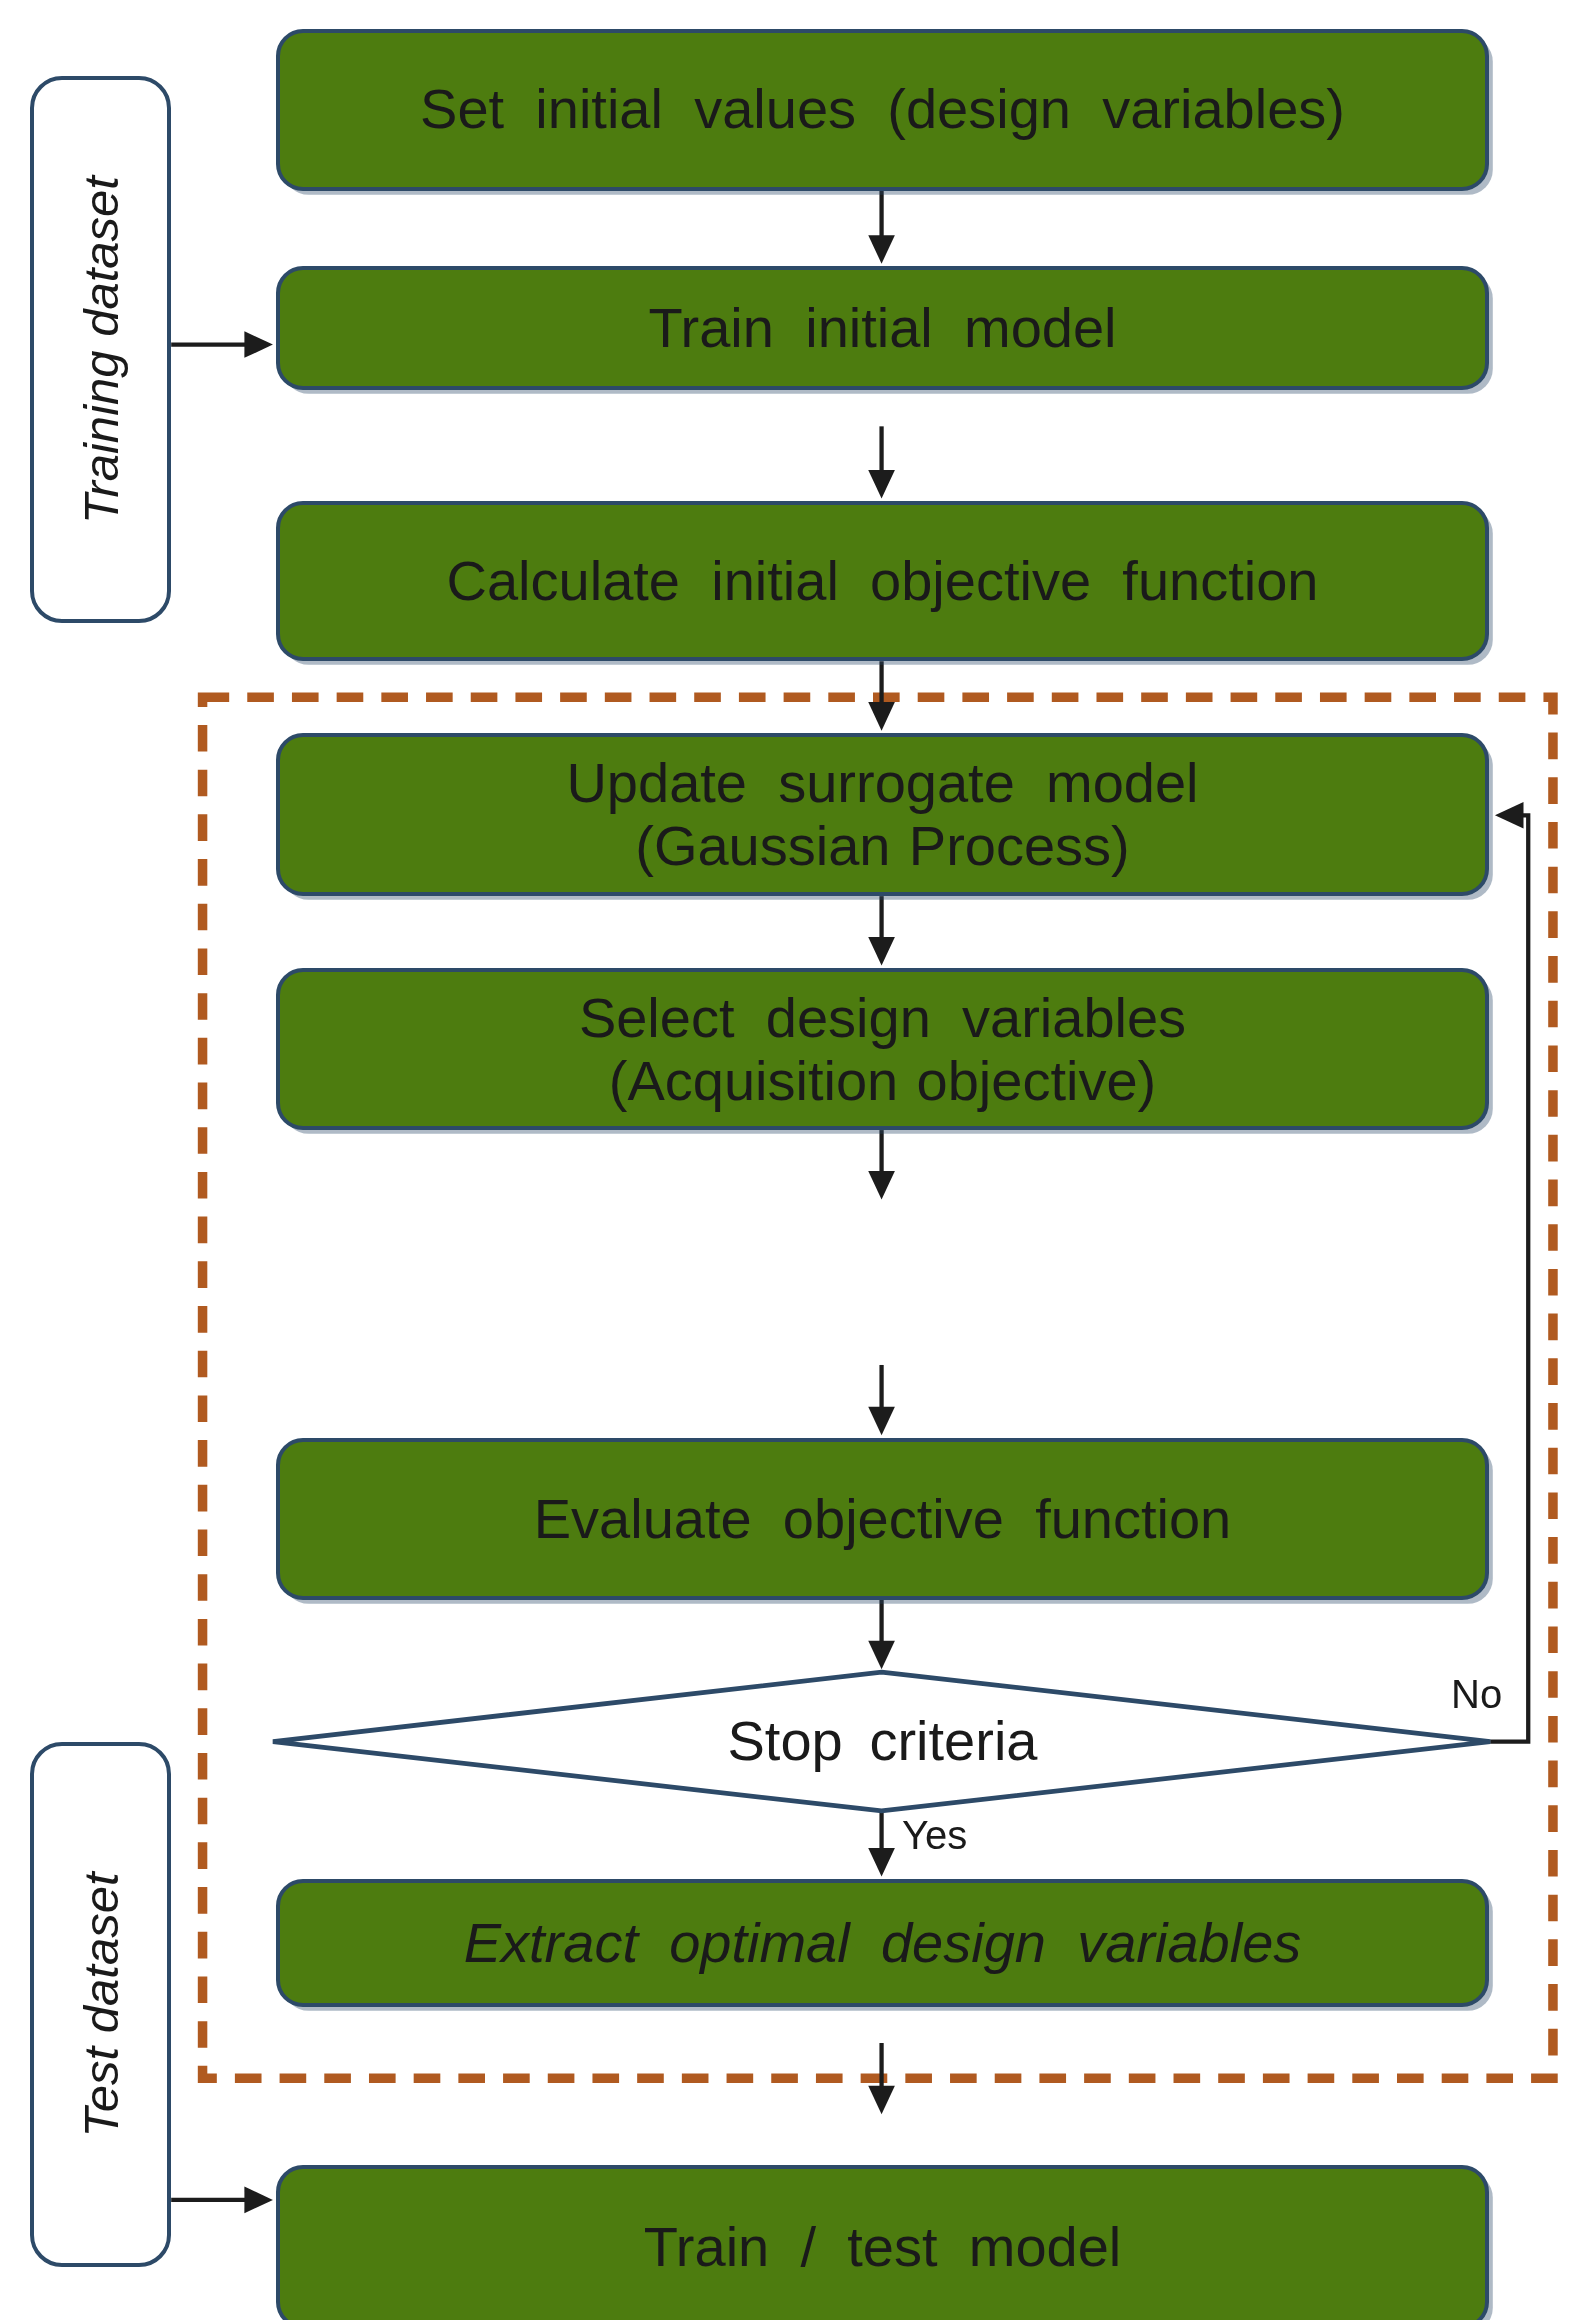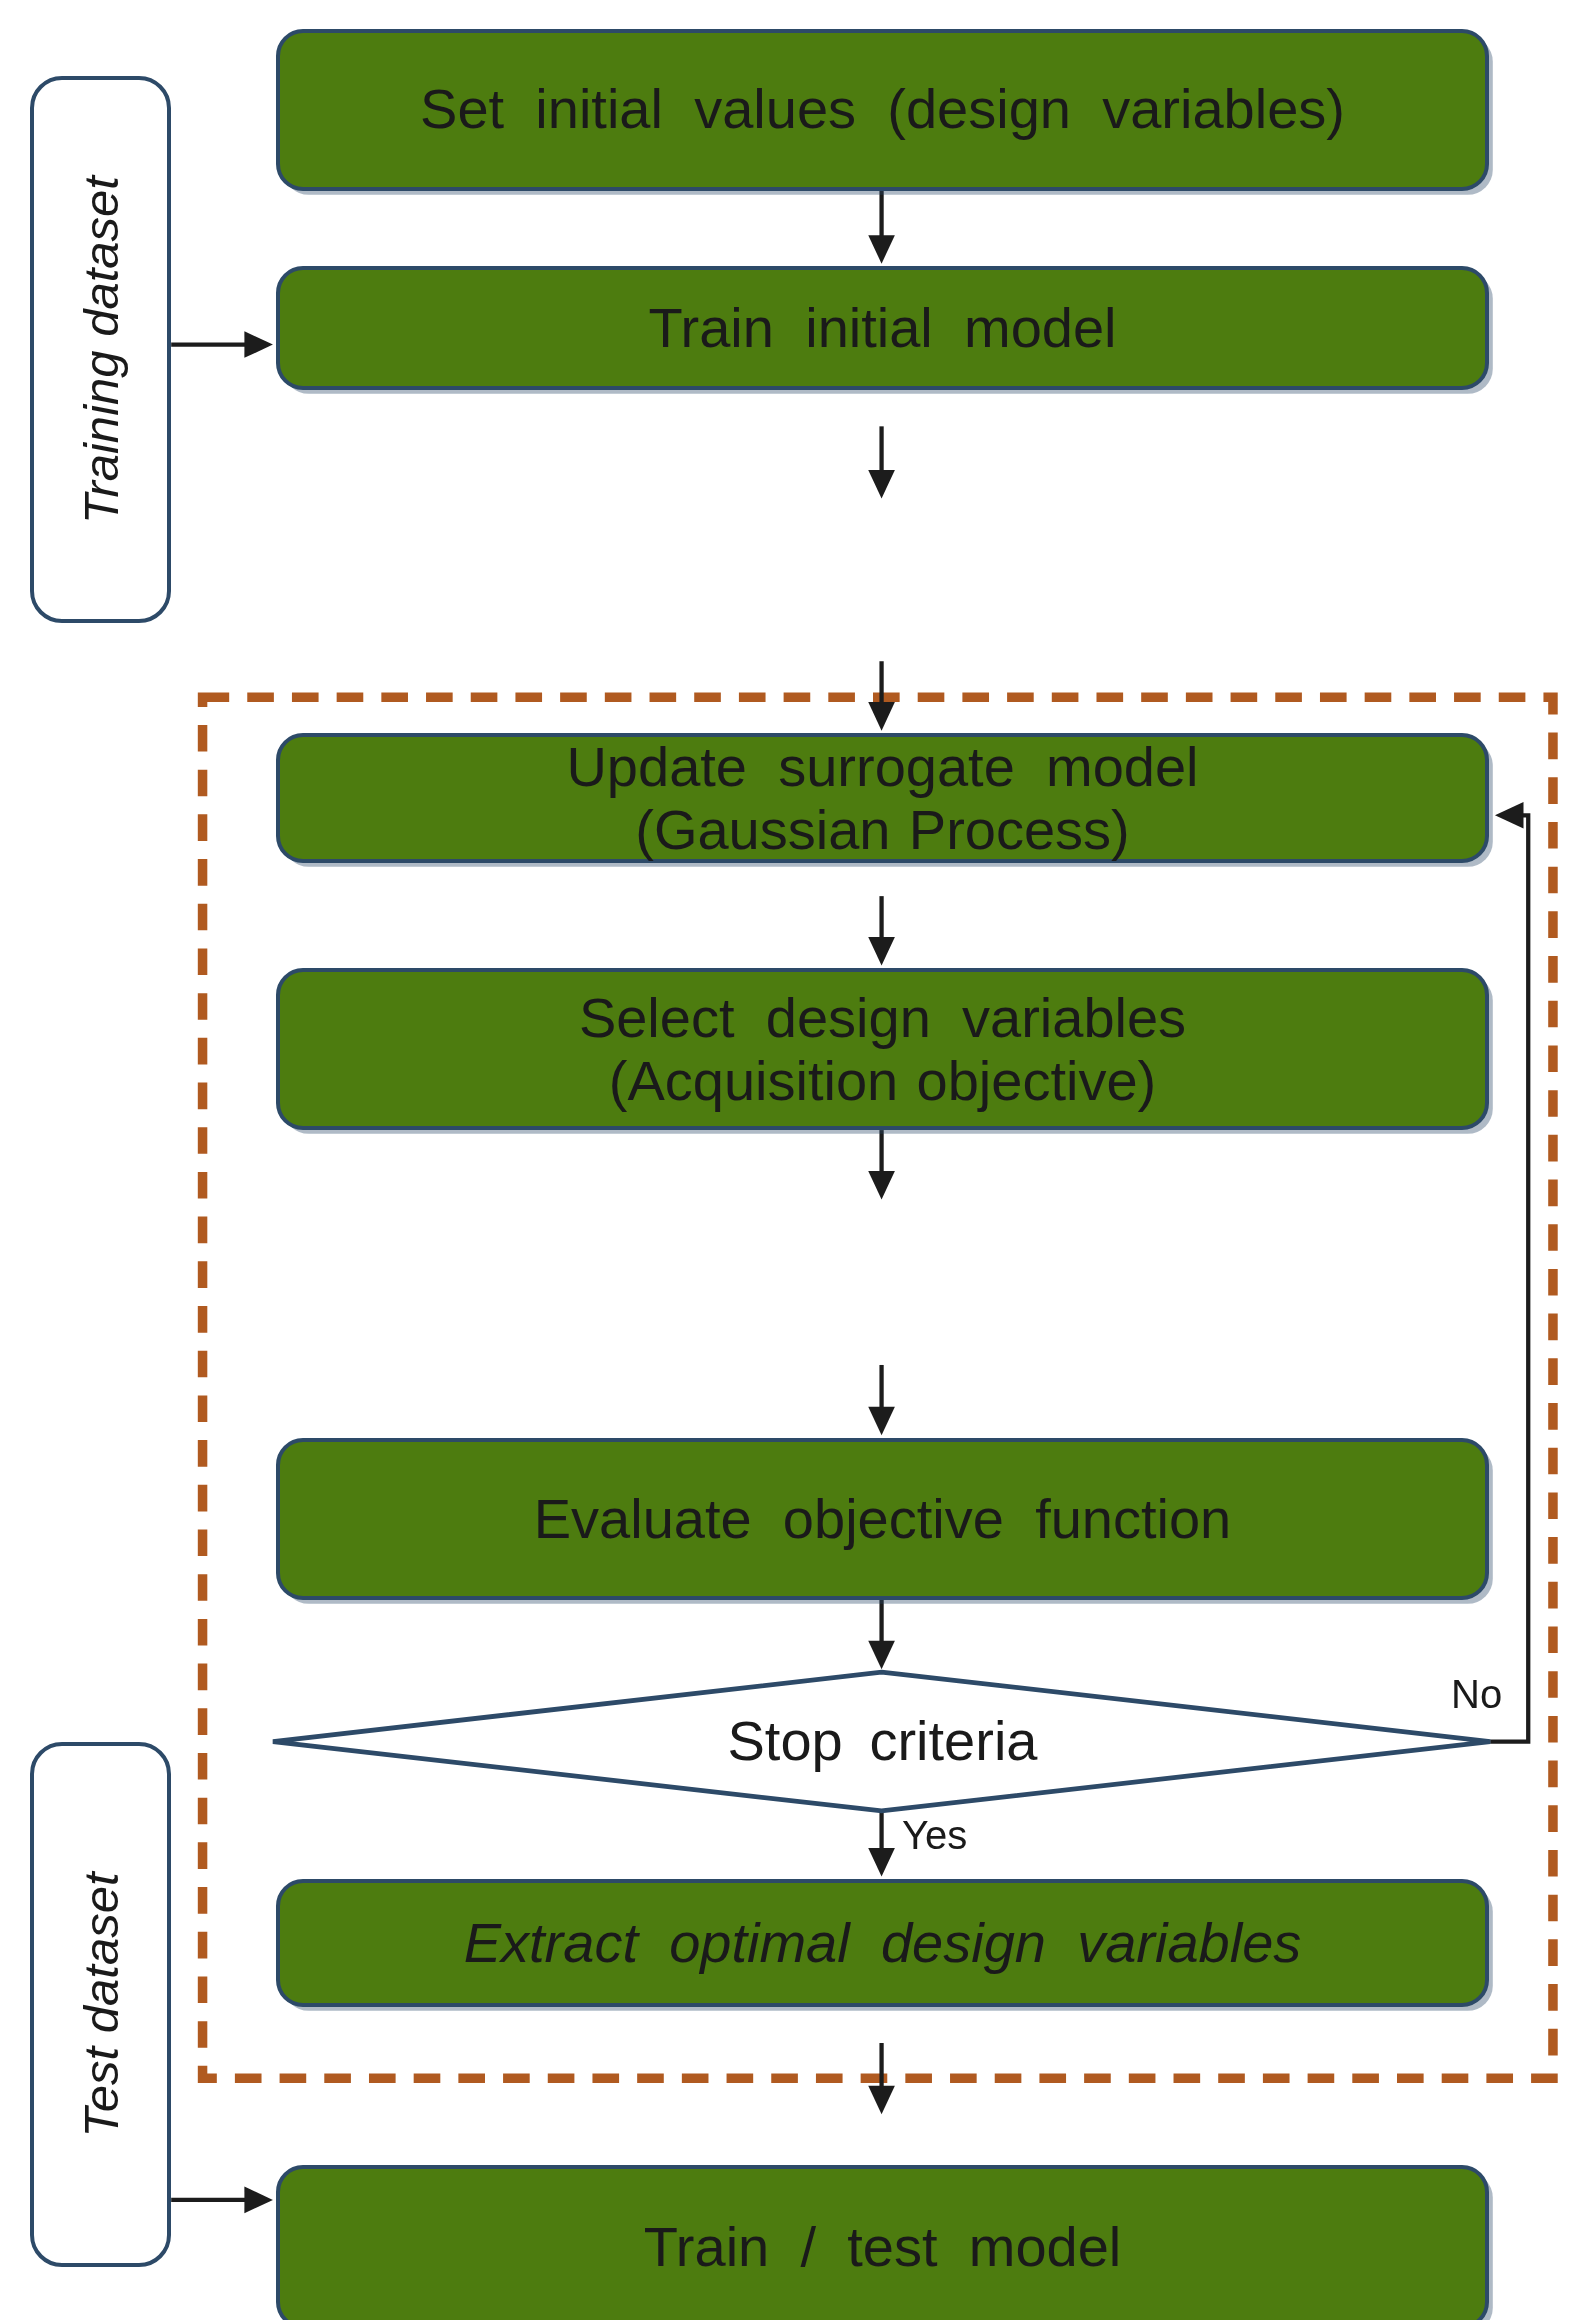--- a/index.html
+++ b/index.html
@@ -157,22 +157,25 @@
   </div>
 
   <div class="step" style="top:28.5px; height:162px;">
     <div class="step-main">Set initial values (design variables)</div>
   </div>
 
   <div class="step" style="top:266px; height:124px;">
     <div class="step-main">Train initial model</div>
   </div>
 
-
-  <div class="step" style="top:733px; height:130px;align-items:center;">
+  <div class="step" style="top:501px; height:160px;">
+    <div class="step-main">Calculate initial objective function</div>
+  </div>
+
+  <div class="step" style="top:733px; height:163px;align-items:center;">
     <div class="step-main">Update surrogate model</div>
     <div class="step-sub">(Gaussian Process)</div>
   </div>
 
   <div class="step" style="top:968px; height:162px;">
     <div class="step-main">Select design variables</div>
     <div class="step-sub">(Acquisition objective)</div>
   </div>
 
 

